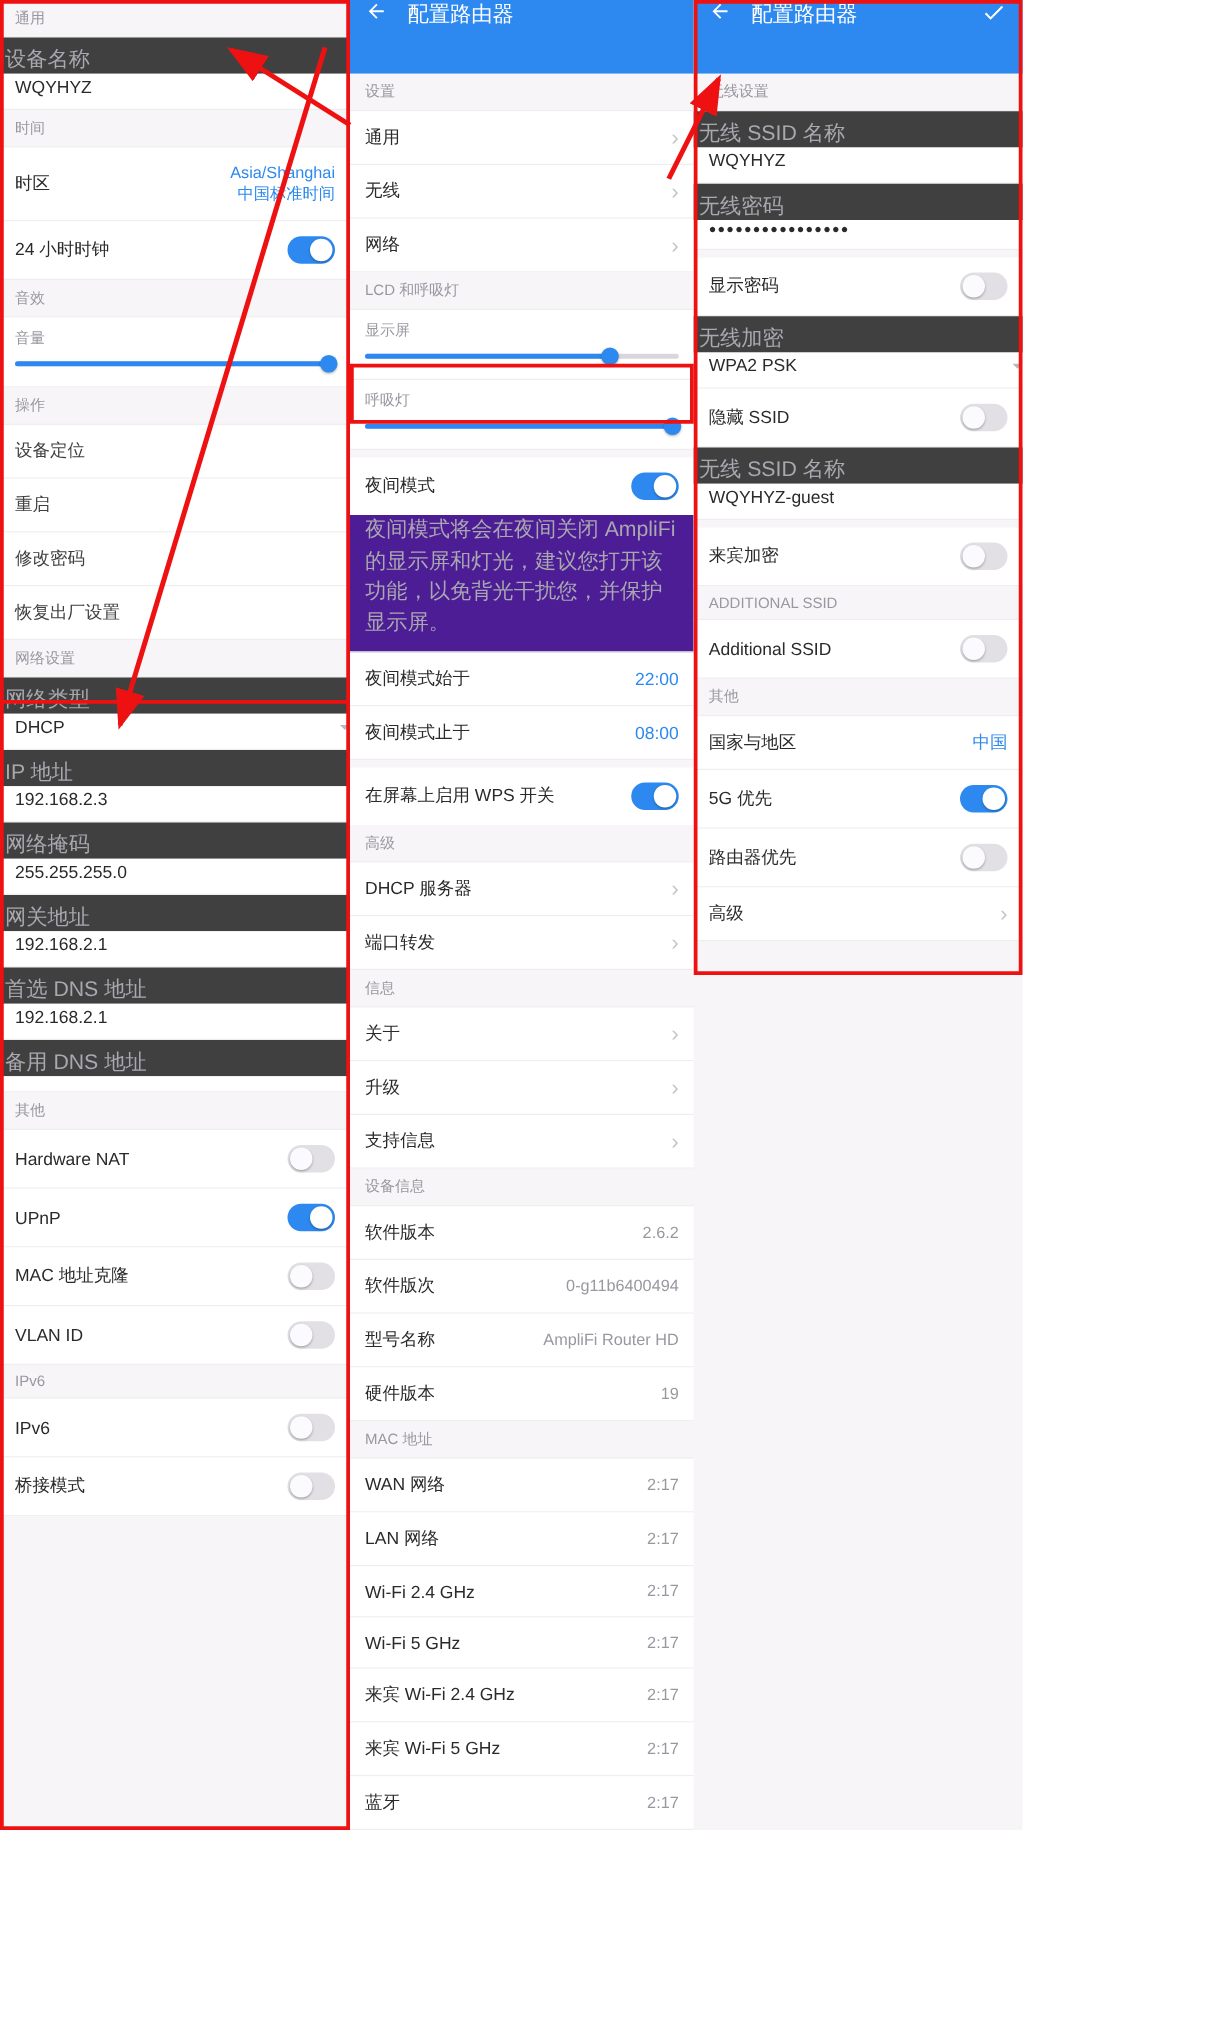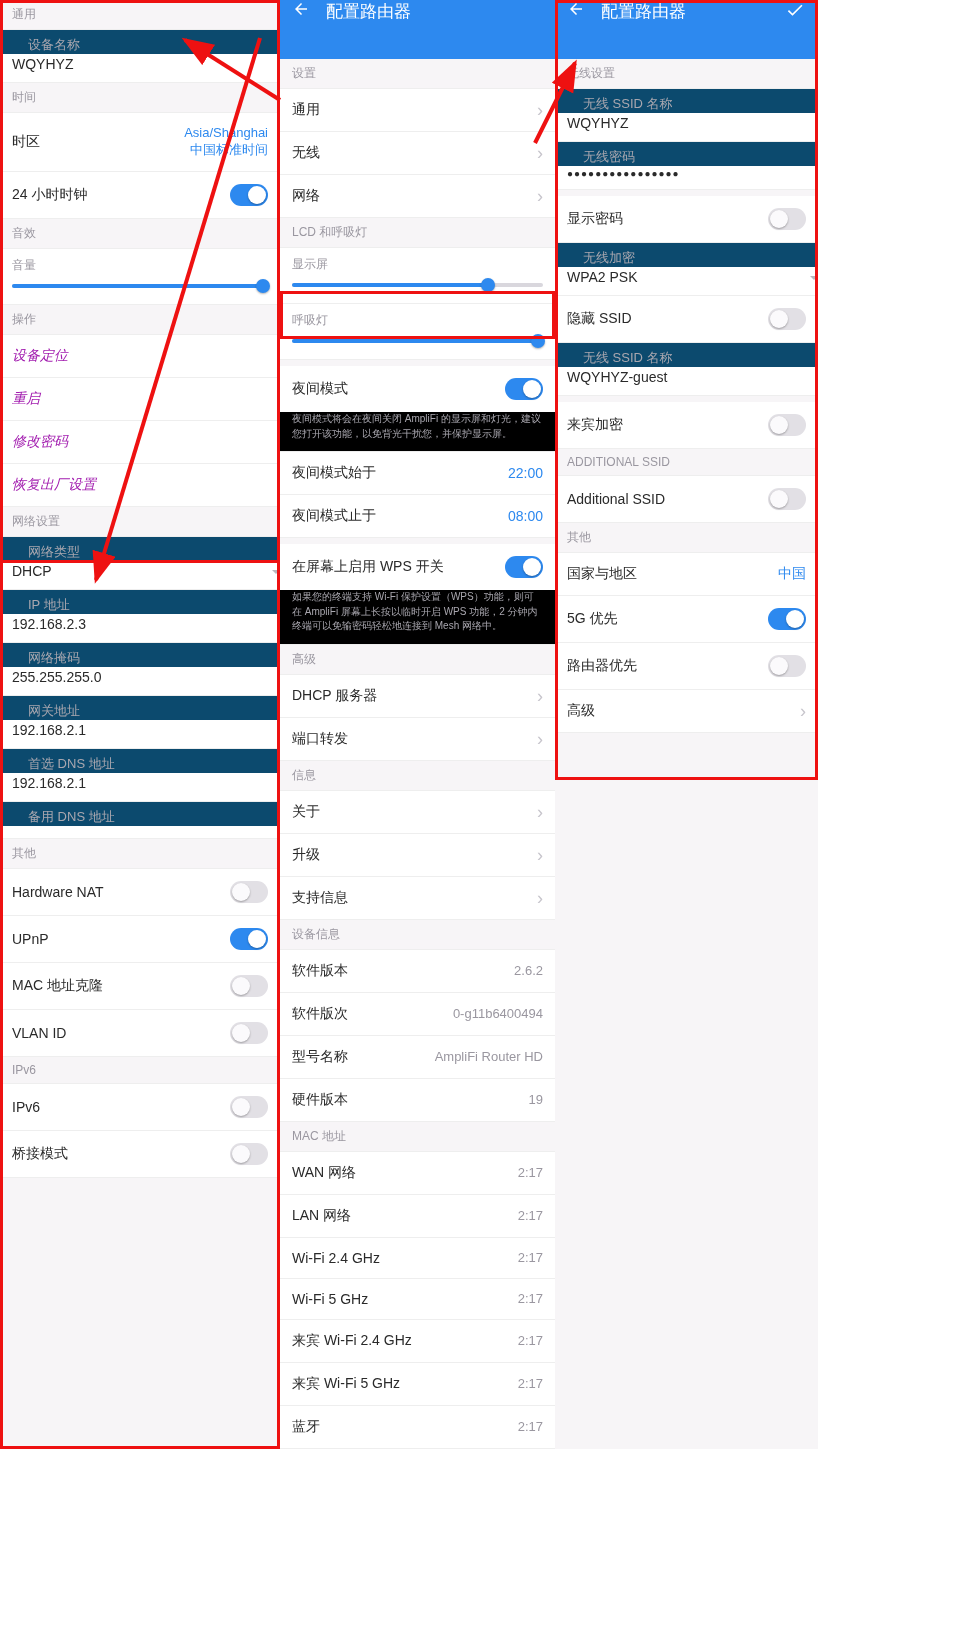--- a/index.html
+++ b/index.html
@@ -40,33 +40,33 @@
   .header-check { width: 22px; display:flex; align-items:center; justify-content:center;}
 
   .section-hdr {
     font-size: 12px;
     color: #9a97a0;
     padding: 6px 12px 6px 12px;
     background: #f7f5f7;
     border-bottom: 1px solid #eee;
   }
   .section-hdr.first { padding-top:6px; }
-  .sub-lbl { font-size: 13px; color: #a9a7af; padding: 6px 12px 0 28px; background:#0c4a6e;}
+  .sub-lbl { font-size: 17px; color: #a9a7af; padding: 6px 12px 0 4px; background:#404040;}
   .val-row { background: #fff; padding: 2px 0 10px 12px; font-size: 14px; color:#2a2a2a; border-bottom:1px solid #eee;}
 
   .cell {
     background: #fff;
     display: flex; align-items: center;
     padding: 12px 12px;
     border-bottom: 1px solid #eee;
     font-size: 14px; color: #2a2a2a;
     min-height: 40px;
   }
   .cell .lbl { flex: 1; }
-  .cell .lbl.link { color: #a21caf; font-style: italic; }
+  .cell .lbl.link { color: #404040; }
   .cell .rval { color: #9a97a0; font-size: 13px; text-align:right; white-space: pre-line;}
   .cell .rval.blue { color: #2d89ef; font-size: 14px;}
   .cell .rval.tz { color:#2d89ef; font-size:13px; line-height:1.3; text-align:right;}
   .chev { margin-left: 8px; color: #c7c5cc; font-size: 18px; line-height:1;}
 
   .toggle {
     width: 38px; height: 22px; border-radius: 11px;
     position: relative; flex-shrink:0;
   }
   .toggle::after {
@@ -90,21 +90,21 @@
     box-shadow:0 1px 2px rgba(0,0,0,.3);
   }
   .slider.vol .fill { width: 98%; }
   .slider.vol .thumb{ left: 98%; }
   .slider.disp .fill { width: 78%; }
   .slider.disp .thumb{ left: 78%; }
   .slider.led .fill { width: 98%; }
   .slider.led .thumb{ left: 98%; }
 
   .desc {
-    font-size: 10px; color:#a9a7af; background:#000000;
+    font-size: 17px; color:#a9a7af; background:#4c1d95;
     padding: 0 12px 10px 12px; border-bottom:1px solid #eee; line-height:1.45;
   }
 
   .spacer { height: 6px; background:#f7f5f7; }
 
   .dropdown-ind::after{
     content:""; display:inline-block; margin-left:4px;
     border:4px solid transparent; border-top-color:#b9b7bd; transform:translateY(2px);
   }
   .empty-tall { height: 200px; background:#f7f5f7; }
@@ -271,21 +271,20 @@
       </div>
     <div class="cell">
         <span class="lbl">夜间模式止于</span>
         <span class="rval blue">08:00</span>
       </div>
     <div class="spacer"></div>
     <div class="cell" style="border-bottom:none">
         <span class="lbl">在屏幕上启用 WPS 开关</span>
         <span class="toggle on"></span>
       </div>
-    <div class="desc">如果您的终端支持 Wi-Fi 保护设置（WPS）功能，则可在 AmpliFi 屏幕上长按以临时开启 WPS 功能，2 分钟内终端可以免输密码轻松地连接到 Mesh 网络中。</div>
 
     <div class="section-hdr">高级</div>
     <div class="cell">
         <span class="lbl">DHCP 服务器</span>
         <span class="chev">›</span>
       </div>
     <div class="cell">
         <span class="lbl">端口转发</span>
         <span class="chev">›</span>
       </div>

